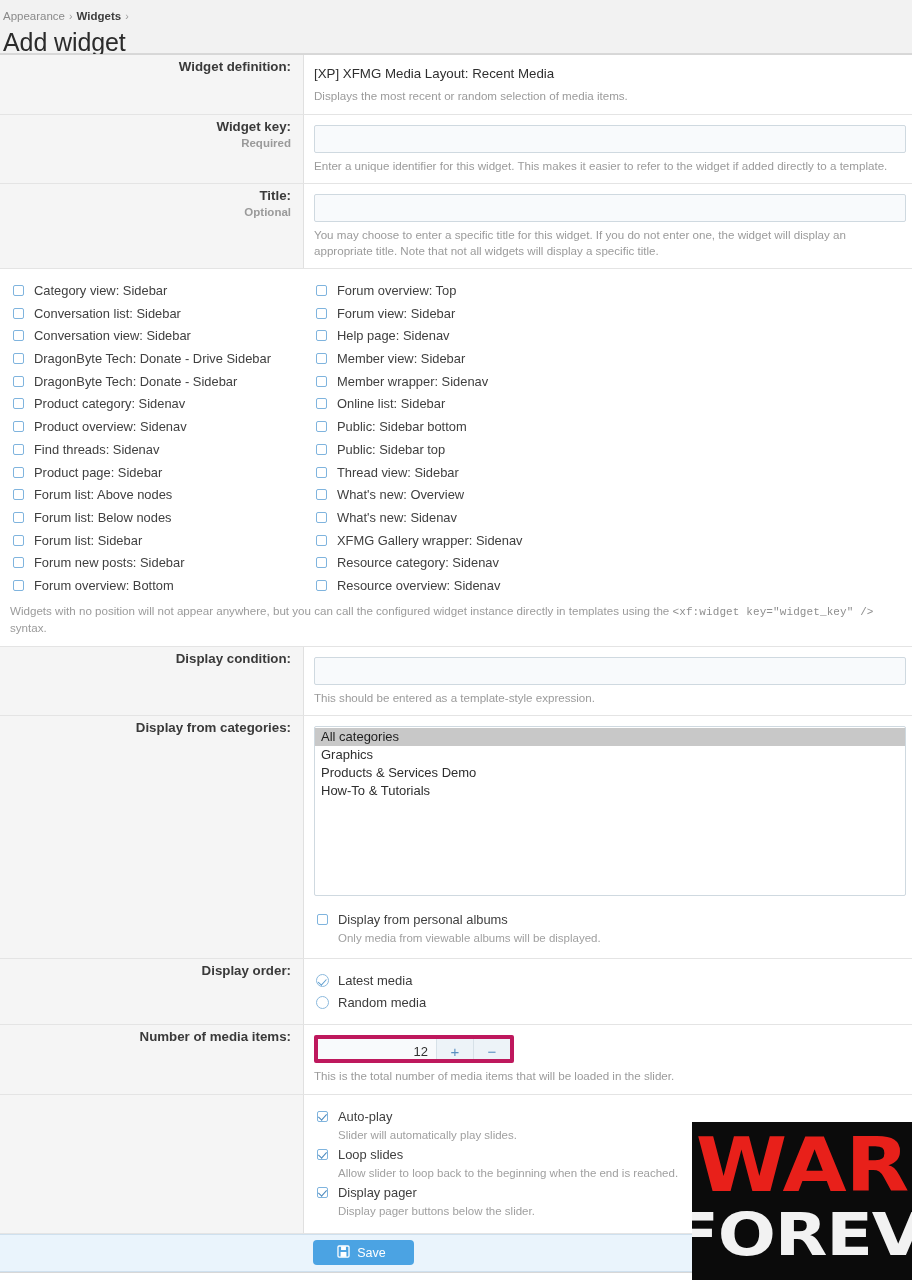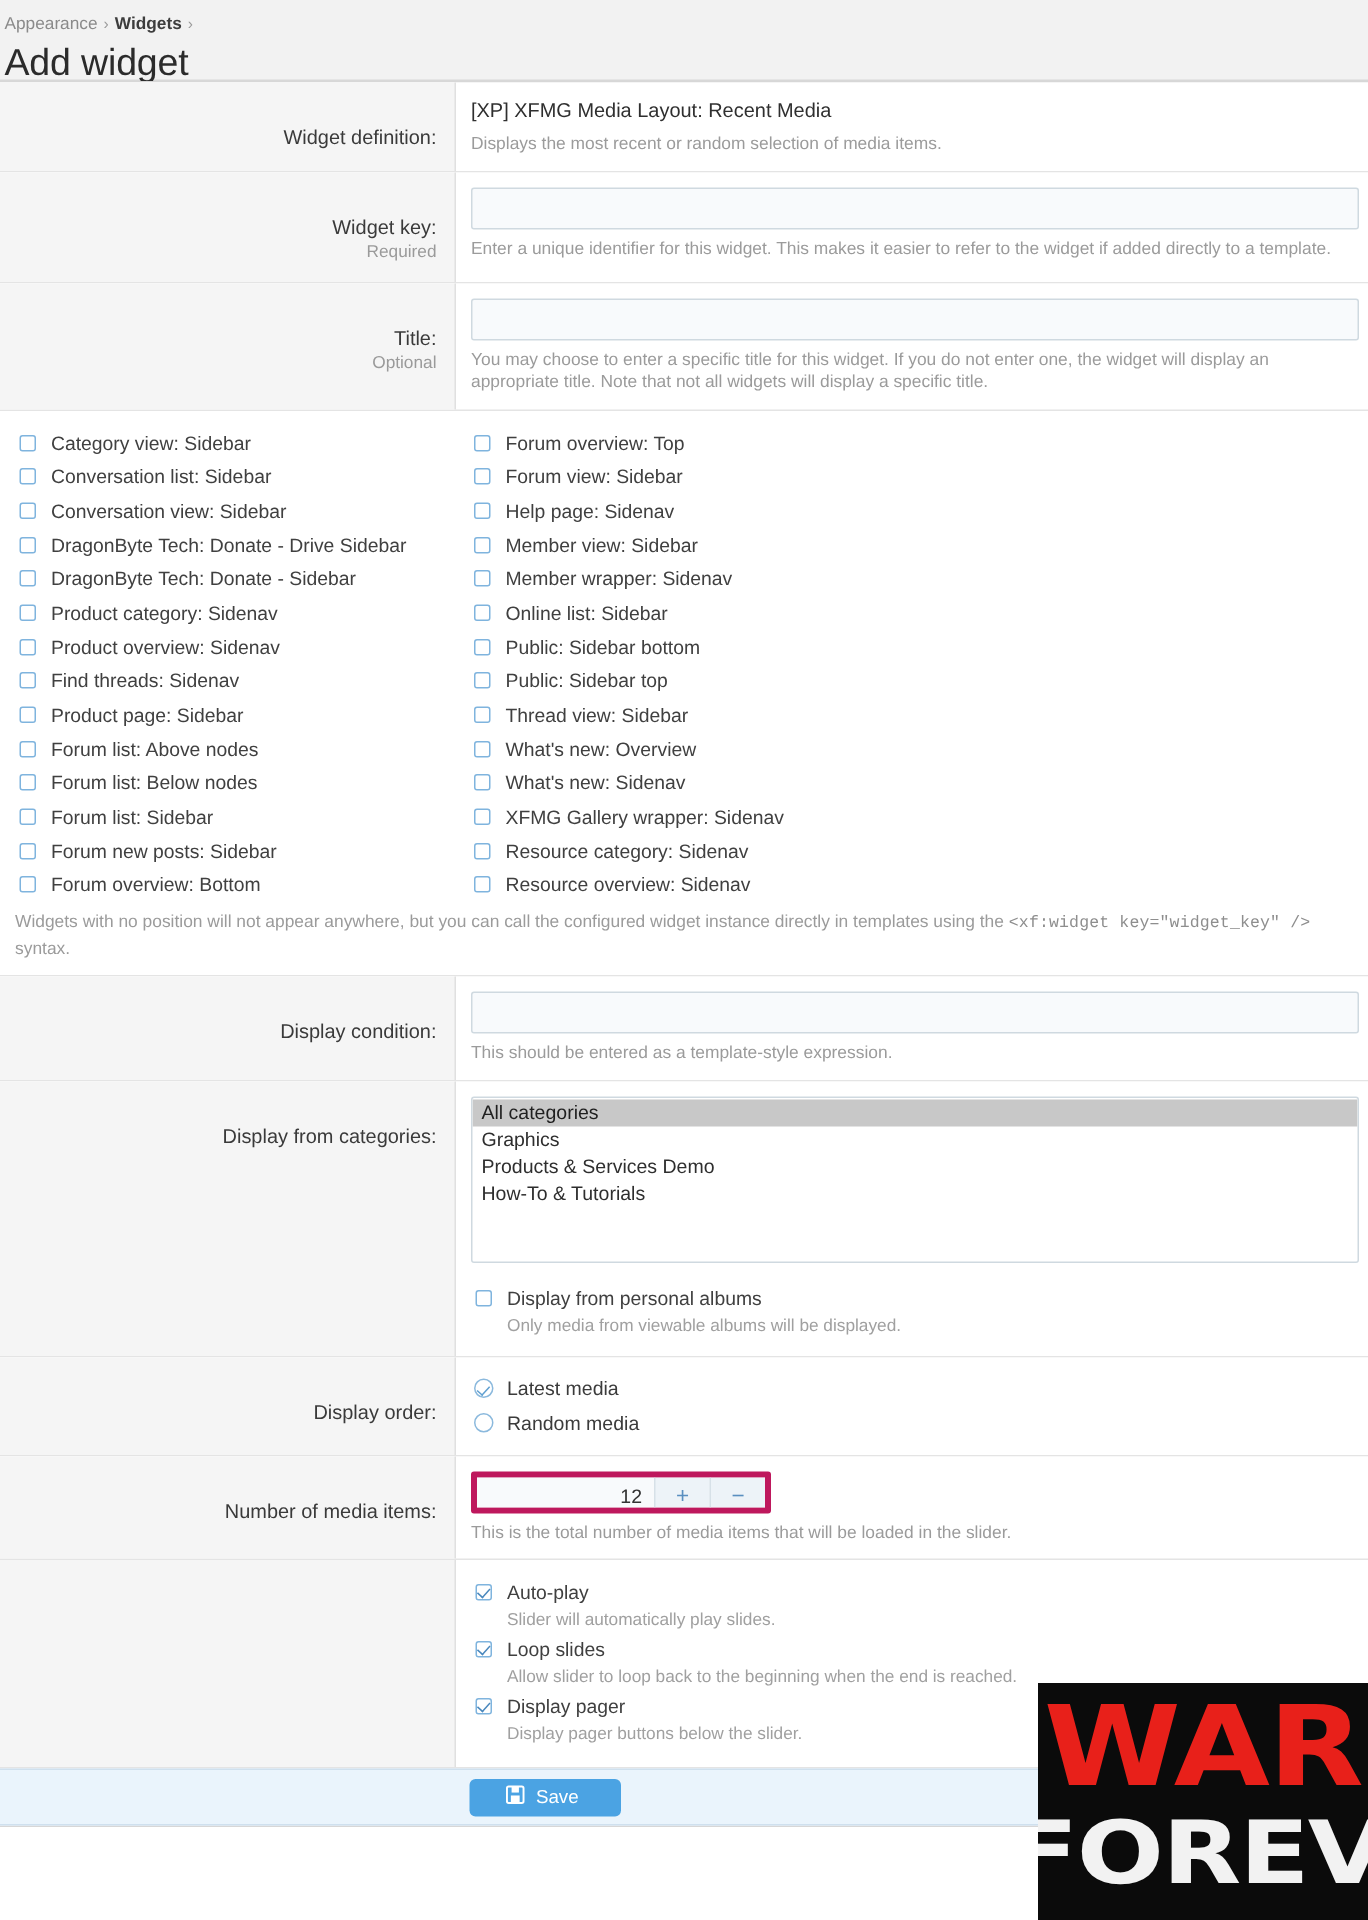--- a/index.html
+++ b/index.html
@@ -56,24 +56,25 @@
     background: #fff;
     min-height: 20px;
   }
   .row:last-child { border-bottom: none; }
   .row-label {
     width: 304px;
     flex: 0 0 304px;
     background: #f5f5f5;
     border-right: 1px solid #e0e0e0;
     text-align: right;
-    padding: 28px 12px 12px 8px;
+    padding: 3px 12px 12px 8px;
     color: #3a3a3a;
     font-size: 13.3px;
     line-height: 17px;
+    font-weight: bold;
   }
   .row-label .hint {
     display: block;
     color: #9a9a9a;
     font-size: 11.5px;
     line-height: 15px;
     margin-top: 1px;
   }
   .row-value {
     flex: 1 1 auto;
@@ -182,21 +183,21 @@
     width: 3.5px; height: 6.5px;
     border: solid #5f9fd0;
     border-width: 0 1.4px 1.4px 0;
     transform: rotate(42deg);
   }
   .radio-label { font-size: 13px; color: #3b3b3b; }
 
   
   .listbox {
     width: 592px;
-    height: 111px;
+    height: 170px;
     border: 1px solid #cfd9e0;
     border-radius: 2px;
     background: #fff;
     padding: 1px 0 0 0;
     overflow: hidden;
   }
   .listbox .opt {
     font-size: 13px;
     color: #2e2e2e;
     line-height: 18px;

